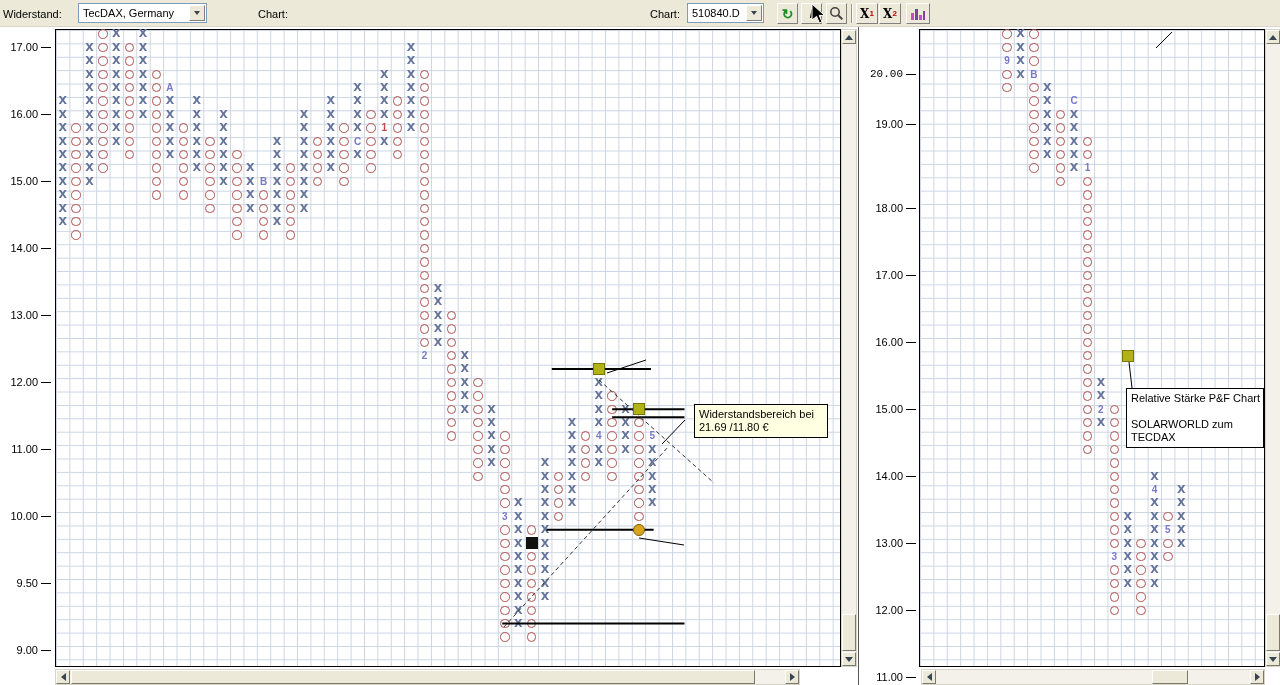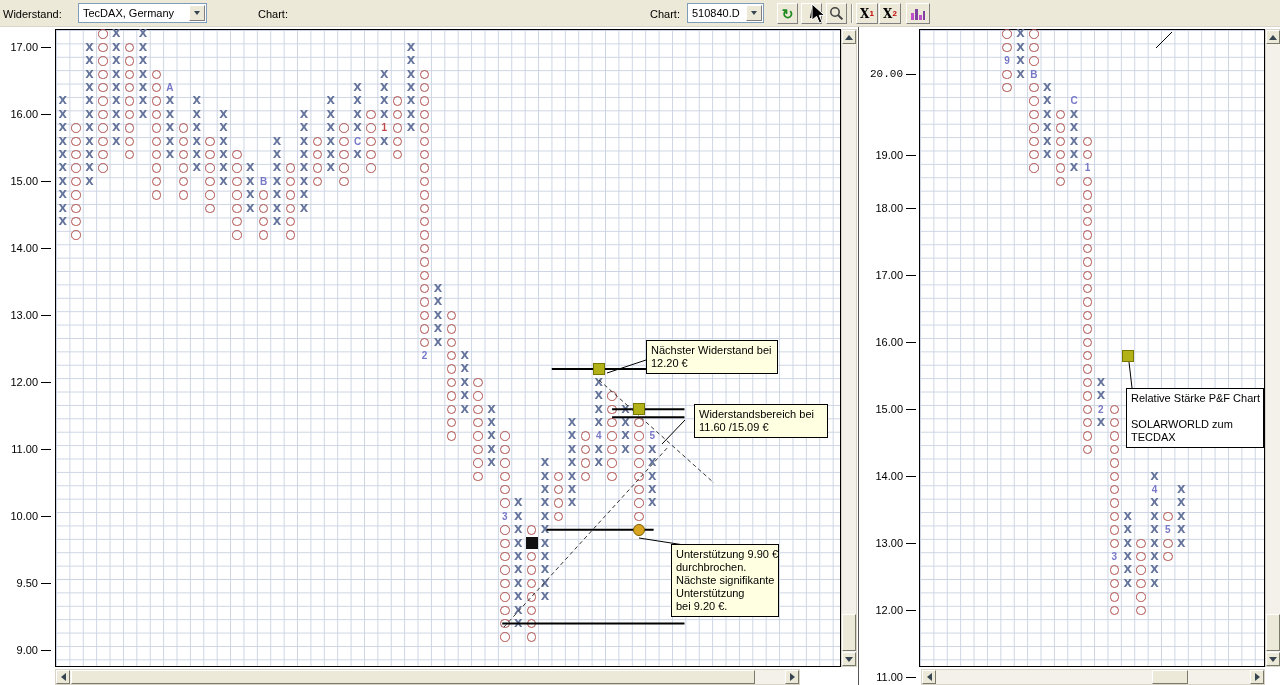--- a/index.html
+++ b/index.html
@@ -467,34 +467,23 @@
           <span class="sym-x" style="left: 589.6px; top: 466.32px;">X</span>
           <span class="sym-x" style="left: 589.6px; top: 452.92px;">X</span>
           <span class="sym-x" style="left: 589.6px; top: 439.52px;">X</span>
           <span class="sym-x" style="left: 589.6px; top: 426.12px;">X</span>
           <span class="sym-x" style="left: 589.6px; top: 412.72px;">X</span>
           <span class="month" style="left: 589.6px; top: 399.32px; color: rgb(120, 120, 200);">5</span>
           <span class="marker-sq" style="background: rgb(178, 177, 24); border: 1px solid rgb(119, 119, 0); left: 536.7px; top: 333.02px; z-index: 3;"></span>
           <span class="marker-sq" style="background: rgb(178, 177, 24); border: 1px solid rgb(119, 119, 0); left: 576.9px; top: 373.22px; z-index: 3;"></span>
           <span class="marker-sq" style="background: rgb(17, 17, 17); left: 469.7px; top: 507.22px; z-index: 3;"></span>
           <span class="marker-ci" style="background: rgb(217, 165, 32); left: 576.9px; top: 493.82px; z-index: 3;"></span>
-          <div class="callout" style="left: 590px; top: 310px; width: 132px;">
-            <div style="min-height: 13px;">Nächster Widerstand bei</div>
-            <div style="min-height: 13px;">12.20 €</div>
-          </div>
           <div class="callout" style="left: 638px; top: 374px; width: 134px;">
             <div style="min-height: 13px;">Widerstandsbereich bei</div>
-            <div style="min-height: 13px;">11.60 /15.09 €</div>
-          </div>
-          <div class="callout" style="left: 615px; top: 514px; width: 108px;">
-            <div style="min-height: 13px;">Unterstützung 9.90 €</div>
-            <div style="min-height: 13px;">durchbrochen.</div>
-            <div style="min-height: 13px;">Nächste signifikante</div>
-            <div style="min-height: 13px;">Unterstützung</div>
-            <div style="min-height: 13px;">bei 9.20 €.</div>
+            <div style="min-height: 13px;">21.69 /11.80 €</div>
           </div>
         </div>
       <div class="vscroll" style="left:841px;top:2px;height:638px">
         <div class="sb-btn" style="left:0;top:0">
             <span class="t-up"></span>
           </div>
         <div class="sb-thumb" style="left:0;top:584px;width:14px;height:37px"></div>
         <div class="sb-btn" style="left:0;bottom:0">
             <span class="t-down"></span>
           </div>
@@ -506,21 +495,21 @@
         <div class="sb-thumb" style="left:15px;top:0;width:684px;height:14px"></div>
         <div class="sb-btn" style="right:0;top:0">
             <span class="t-right"></span>
           </div>
       </div>
     </div>
 
     <div class="panel panel-right">
       <div class="ylabels" id="ylab-right" style="left:8px;width:50px">
           <div class="ytick" style="top: 39.22px; font-family: Liberation Mono, monospace;">20.00<i></i></div>
-          <div class="ytick" style="top: 120px; text-align: right;">19.00<i></i></div>
+          <div class="ytick" style="top: 89px; text-align: right;">19.00<i></i></div>
           <div class="ytick" style="top: 173.22px;">18.00<i></i></div>
           <div class="ytick" style="top: 240.22px;">17.00<i></i></div>
           <div class="ytick" style="top: 307.22px;">16.00<i></i></div>
           <div class="ytick" style="top: 374.22px;">15.00<i></i></div>
           <div class="ytick" style="top: 441.22px;">14.00<i></i></div>
           <div class="ytick" style="top: 508.22px;">13.00<i></i></div>
           <div class="ytick" style="top: 575.22px;">12.00<i></i></div>
           <div class="ytick" style="top: 642.22px;">11.00<i></i></div>
         </div>
       <div class="grid" id="grid-right" style="left:60px;width:346px">

